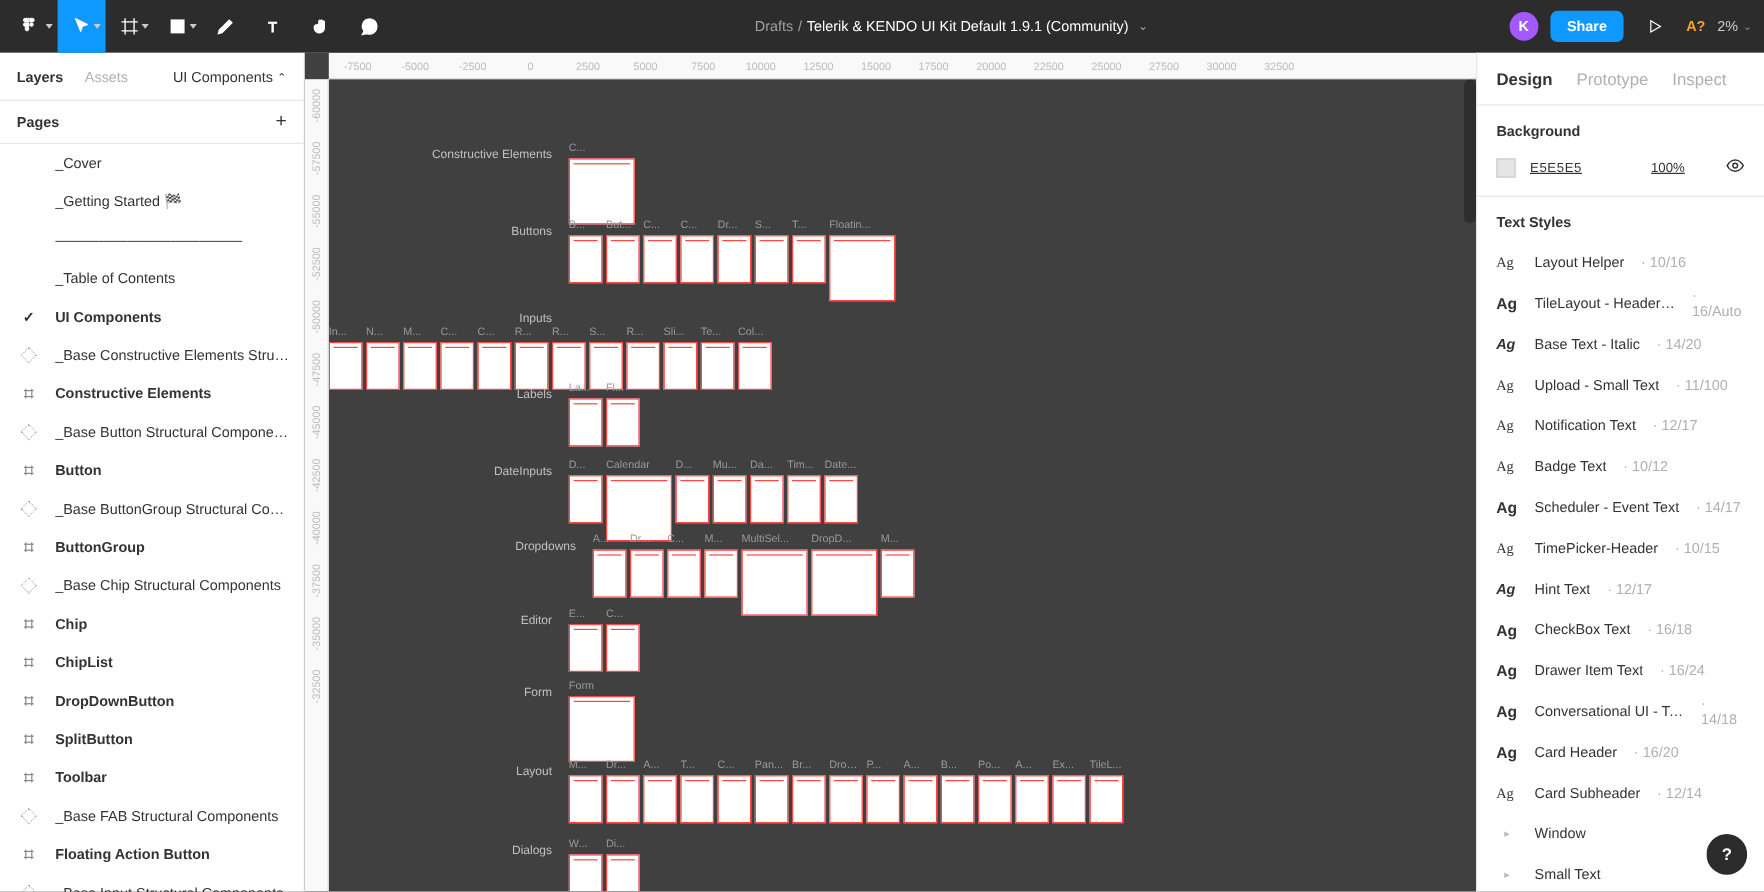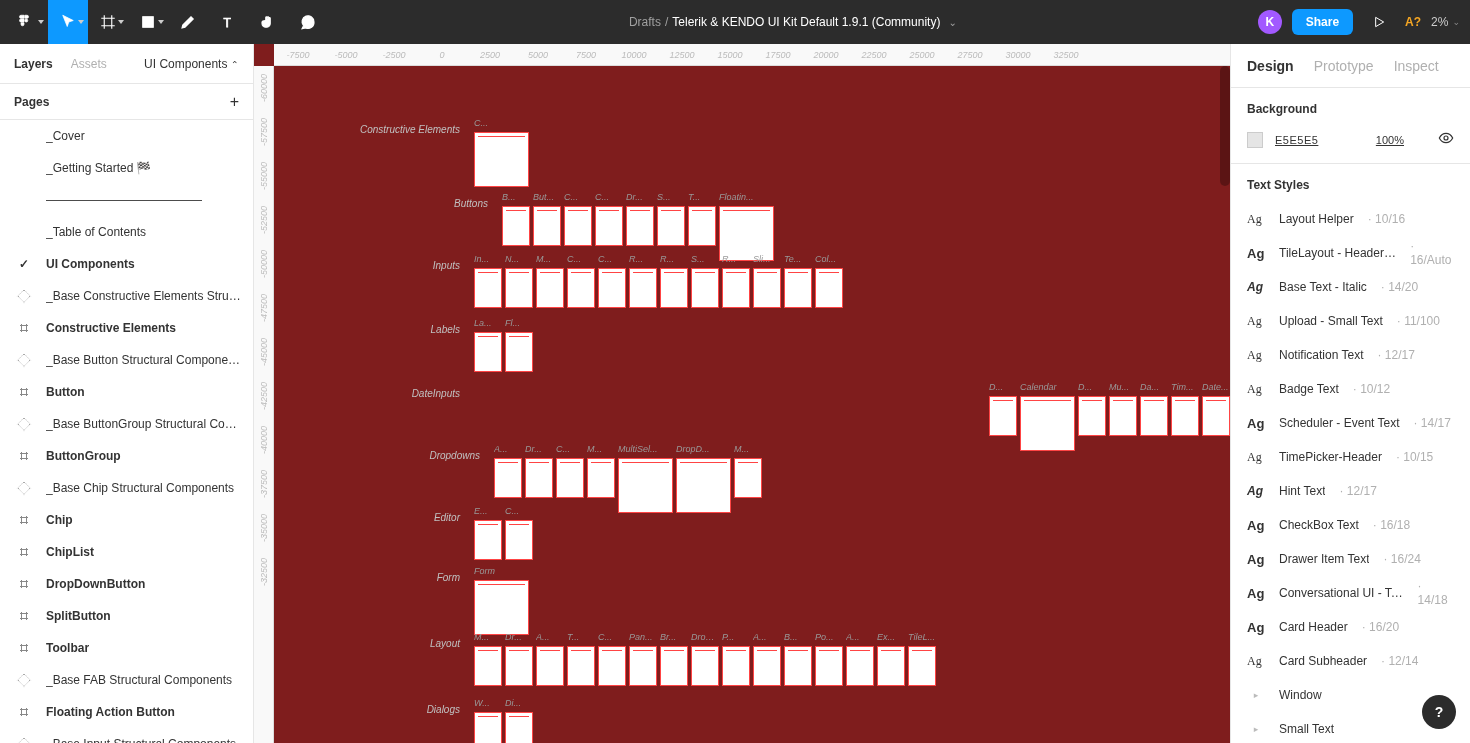--- a/index.html
+++ b/index.html
@@ -60,21 +60,21 @@
 .page-row.check .icon-slot::before { content:'✓'; font-size:12px; }
 .page-row .name { overflow:hidden; text-overflow:ellipsis;}
 .comp-icon, .frame-icon { width:12px;height:12px; display:inline-block; }
 .comp-icon { border:1px dotted #aaa; transform:rotate(45deg) scale(.8); }
 .frame-icon { position:relative; }
 .frame-icon::before, .frame-icon::after { content:''; position:absolute; background:#888; }
 .frame-icon::before { left:2px; right:2px; top:3px; height:1px; box-shadow:0 5px 0 #888; }
 .frame-icon::after  { top:2px; bottom:2px; left:3px; width:1px; box-shadow:5px 0 0 #888; }
 
 
-.canvas-wrap { flex:1; position:relative; background:#7f1d1d; overflow:hidden;font-style:italic; }
+.canvas-wrap { flex:1; position:relative; background:#404040; overflow:hidden; }
 .ruler-top { position:absolute; top:0; left:20px; right:0; height:22px; background:#f9f9f9; border-bottom:1px solid #ddd; display:flex; align-items:center; font-size:9px; color:#bbb; overflow:hidden;}
 .ruler-top span { flex:0 0 48px; text-align:center; }
 .ruler-left { position:absolute; top:22px; left:0; bottom:0; width:20px; background:#f9f9f9; border-right:1px solid #ddd; display:flex; flex-direction:column; align-items:center; font-size:9px; color:#bbb; overflow:hidden;}
 .ruler-left span { flex:0 0 44px; writing-mode:vertical-rl; transform:rotate(180deg); display:flex; align-items:center; justify-content:center;}
 .canvas { position:absolute; top:22px; left:20px; right:0; bottom:0; overflow:hidden; }
 .section-row { position:absolute; left:0; right:0; display:flex; align-items:flex-start; }
 .section-label { width:200px; text-align:right; color:#c0c0c0; font-size:10px; padding-right:14px; padding-top:6px; flex-shrink:0;}
 .frames { display:flex; gap:3px; flex-wrap:nowrap; }
 .frame { display:flex; flex-direction:column; }
 .frame-label { font-size:9px; color:#999; max-width:28px; overflow:hidden; white-space:nowrap; text-overflow:ellipsis; margin-bottom:2px; height:12px;}
@@ -343,21 +343,21 @@
     <div class="canvas" id="canvas">
         <div class="section-row" style="top: 52px;">
           <div class="section-label">Constructive Elements</div>
           <div class="frames">
             <div class="frame">
               <div class="frame-label wide">C...</div>
               <div class="frame-box big"></div>
             </div>
           </div>
         </div>
-        <div class="section-row" style="top: 126px; margin-left: 28px;">
+        <div class="section-row" style="top: 116px;">
           <div class="section-label">Buttons</div>
           <div class="frames">
             <div class="frame">
               <div class="frame-label">B...</div>
               <div class="frame-box"></div>
             </div>
             <div class="frame">
               <div class="frame-label">But...</div>
               <div class="frame-box"></div>
             </div>
@@ -380,21 +380,21 @@
             <div class="frame">
               <div class="frame-label">T...</div>
               <div class="frame-box"></div>
             </div>
             <div class="frame">
               <div class="frame-label wide">Floatin...</div>
               <div class="frame-box big"></div>
             </div>
           </div>
         </div>
-        <div class="section-row" style="top: 188px;">
+        <div class="section-row" style="top: 188px; flex-direction: column;">
           <div class="section-label">Inputs</div>
           <div class="frames">
             <div class="frame">
               <div class="frame-label">In...</div>
               <div class="frame-box"></div>
             </div>
             <div class="frame">
               <div class="frame-label">N...</div>
               <div class="frame-box"></div>
             </div>
@@ -446,21 +446,21 @@
             <div class="frame">
               <div class="frame-label">La...</div>
               <div class="frame-box"></div>
             </div>
             <div class="frame">
               <div class="frame-label">Fl...</div>
               <div class="frame-box"></div>
             </div>
           </div>
         </div>
-        <div class="section-row" style="top: 316px; justify-content: space-between;">
+        <div class="section-row" style="top: 316px;">
           <div class="section-label">DateInputs</div>
           <div class="frames">
             <div class="frame">
               <div class="frame-label">D...</div>
               <div class="frame-box"></div>
             </div>
             <div class="frame">
               <div class="frame-label wide">Calendar</div>
               <div class="frame-box big"></div>
             </div>

